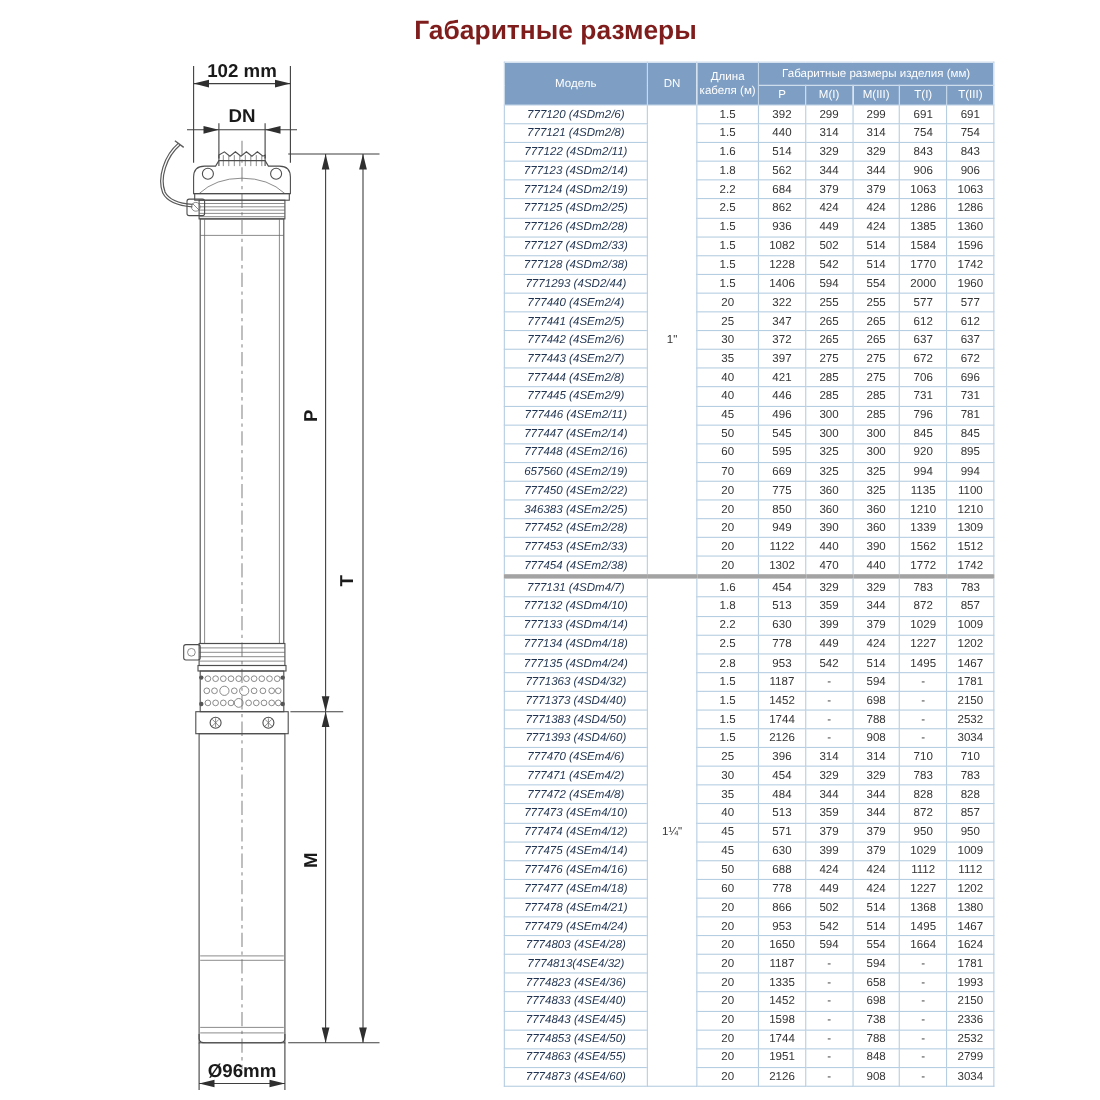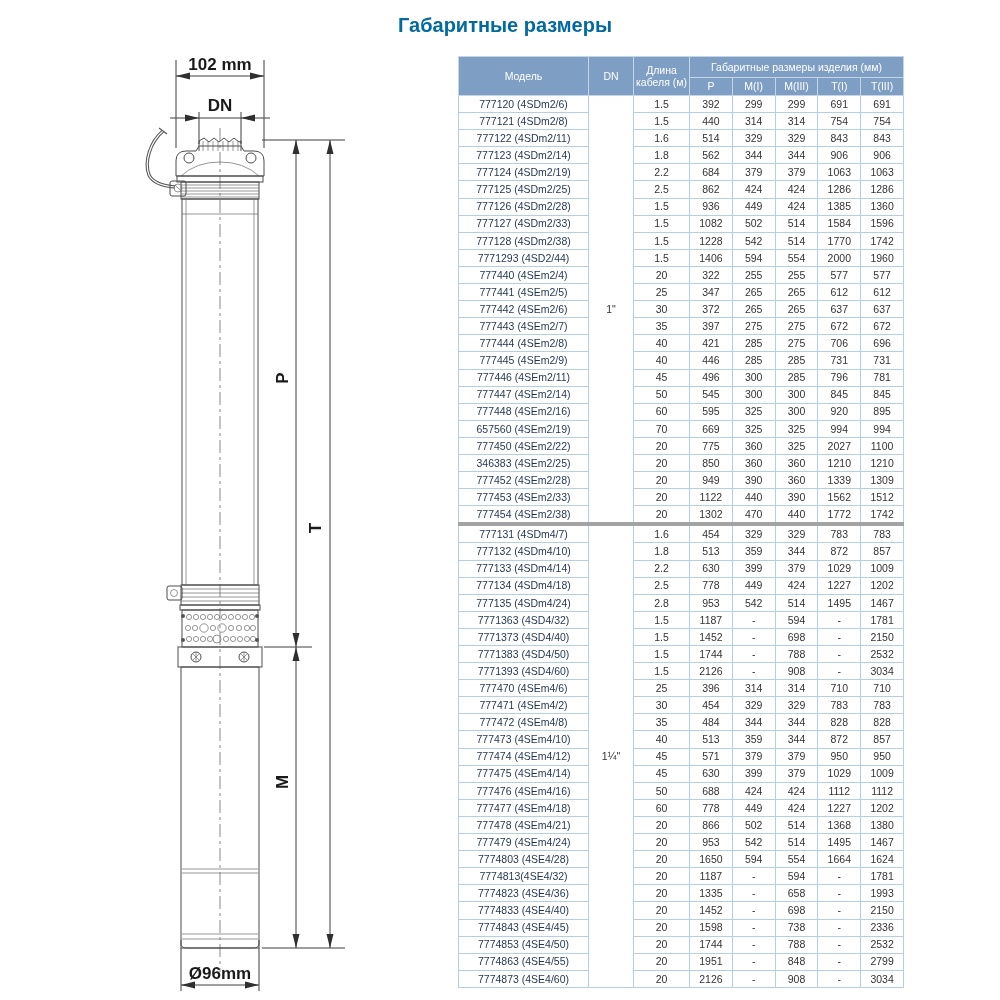--- a/index.html
+++ b/index.html
@@ -1,42 +1,42 @@
 <!DOCTYPE html>
 <html><head>
 <meta charset="utf-8">
 <style>
   html,body { margin:0; padding:0; background:#ffffff; }
   body { font-family:"Liberation Sans", sans-serif; }
   .page { position:relative; width:1000px; height:1000px; background:#fff; overflow:hidden; }
 
   .page-title {
     position:absolute; left:505px; top:14px; transform:translateX(-50%);
-    font-size:20px; font-weight:600; color:#0369a1; white-space:nowrap;
+    font-size:24px; font-weight:600; color:#7f1d1d; white-space:nowrap;
   }
 
   .diagram-wrap { position:absolute; left:0; top:0; width:420px; height:1000px;font-weight:bold; }
 
   .table-wrap { position:absolute; left:415px; top:56px;padding-left:43px; }
   table.dim-table {
     border-collapse:collapse; table-layout:fixed; width:445px;
     font-size:10.5px; color:#333;
   }
   table.dim-table th, table.dim-table td {
     border:1px solid #b6cee2; padding:0 2px; text-align:center; vertical-align:middle;
     overflow:hidden; white-space:nowrap;
   }
   table.dim-table thead th {
     background:#7e9ec3; color:#ffffff; font-weight:normal;
     border:1px solid #c3d5e8; font-size:10.5px; white-space:normal; line-height:1.15;
   }
   table.dim-table thead tr.h1 th { height:20px; }
   table.dim-table thead tr.h2 th { height:17px; }
   table.dim-table tbody td { height:16.1px; line-height:1; }
-  td.model-cell { color:#1f3350; }
+  td.model-cell { color:#1f3350;font-style:italic; }
   td.dn-cell { color:#333; font-size:10.5px; }
   tr.group-sep td { border-top:4px solid #a3a3a3; }
 
   svg .ln { stroke:#4d4d4d; stroke-width:1; fill:none; }
   svg .thin { stroke:#6a6a6a; stroke-width:0.7; fill:none; }
   svg .dim { stroke:#3f3f3f; stroke-width:1; fill:none; }
   svg .arr { fill:#2f2f2f; stroke:none; }
   svg .dimtxt { font-family:"Liberation Sans",sans-serif; font-size:17px; fill:#1a1a1a; }
   svg .ctr { stroke:#8a8a8a; stroke-width:1; stroke-dasharray:13 4 3 4; fill:none; }
 </style>
@@ -422,21 +422,21 @@
             <td class="num-cell">325</td>
             <td class="num-cell">994</td>
             <td class="num-cell">994</td>
           </tr>
           <tr>
             <td class="model-cell">777450 (4SEm2/22)</td>
             <td class="num-cell">20</td>
             <td class="num-cell">775</td>
             <td class="num-cell">360</td>
             <td class="num-cell">325</td>
-            <td class="num-cell">2027</td>
+            <td class="num-cell">1135</td>
             <td class="num-cell">1100</td>
           </tr>
           <tr>
             <td class="model-cell">346383 (4SEm2/25)</td>
             <td class="num-cell">20</td>
             <td class="num-cell">850</td>
             <td class="num-cell">360</td>
             <td class="num-cell">360</td>
             <td class="num-cell">1210</td>
             <td class="num-cell">1210</td>

